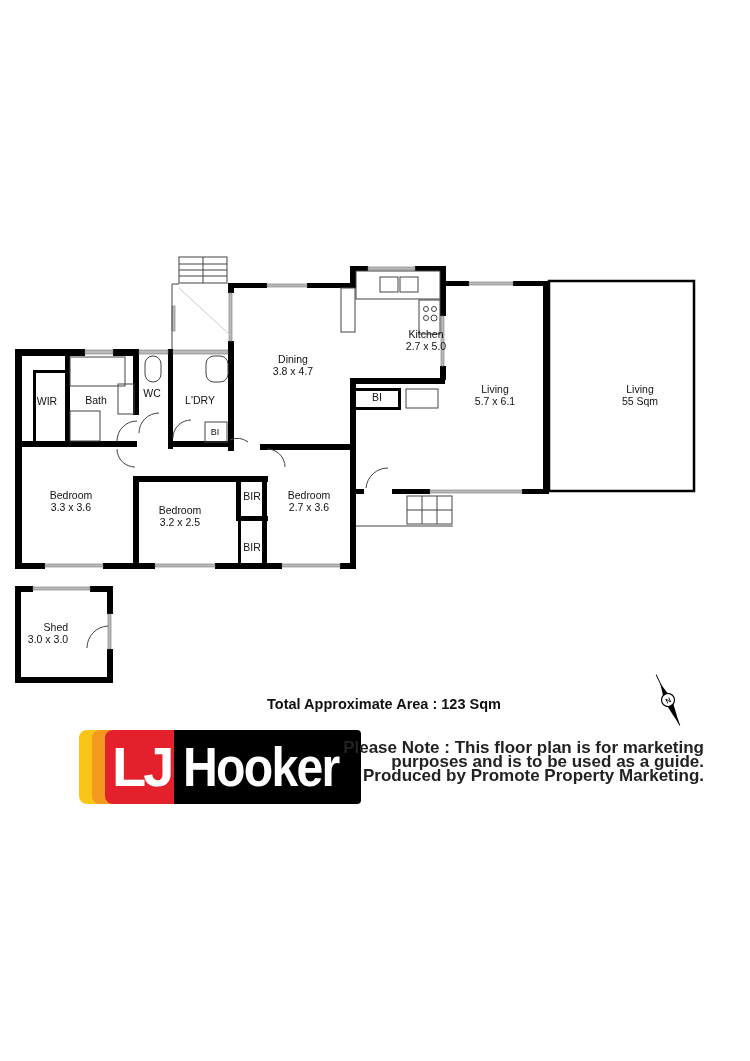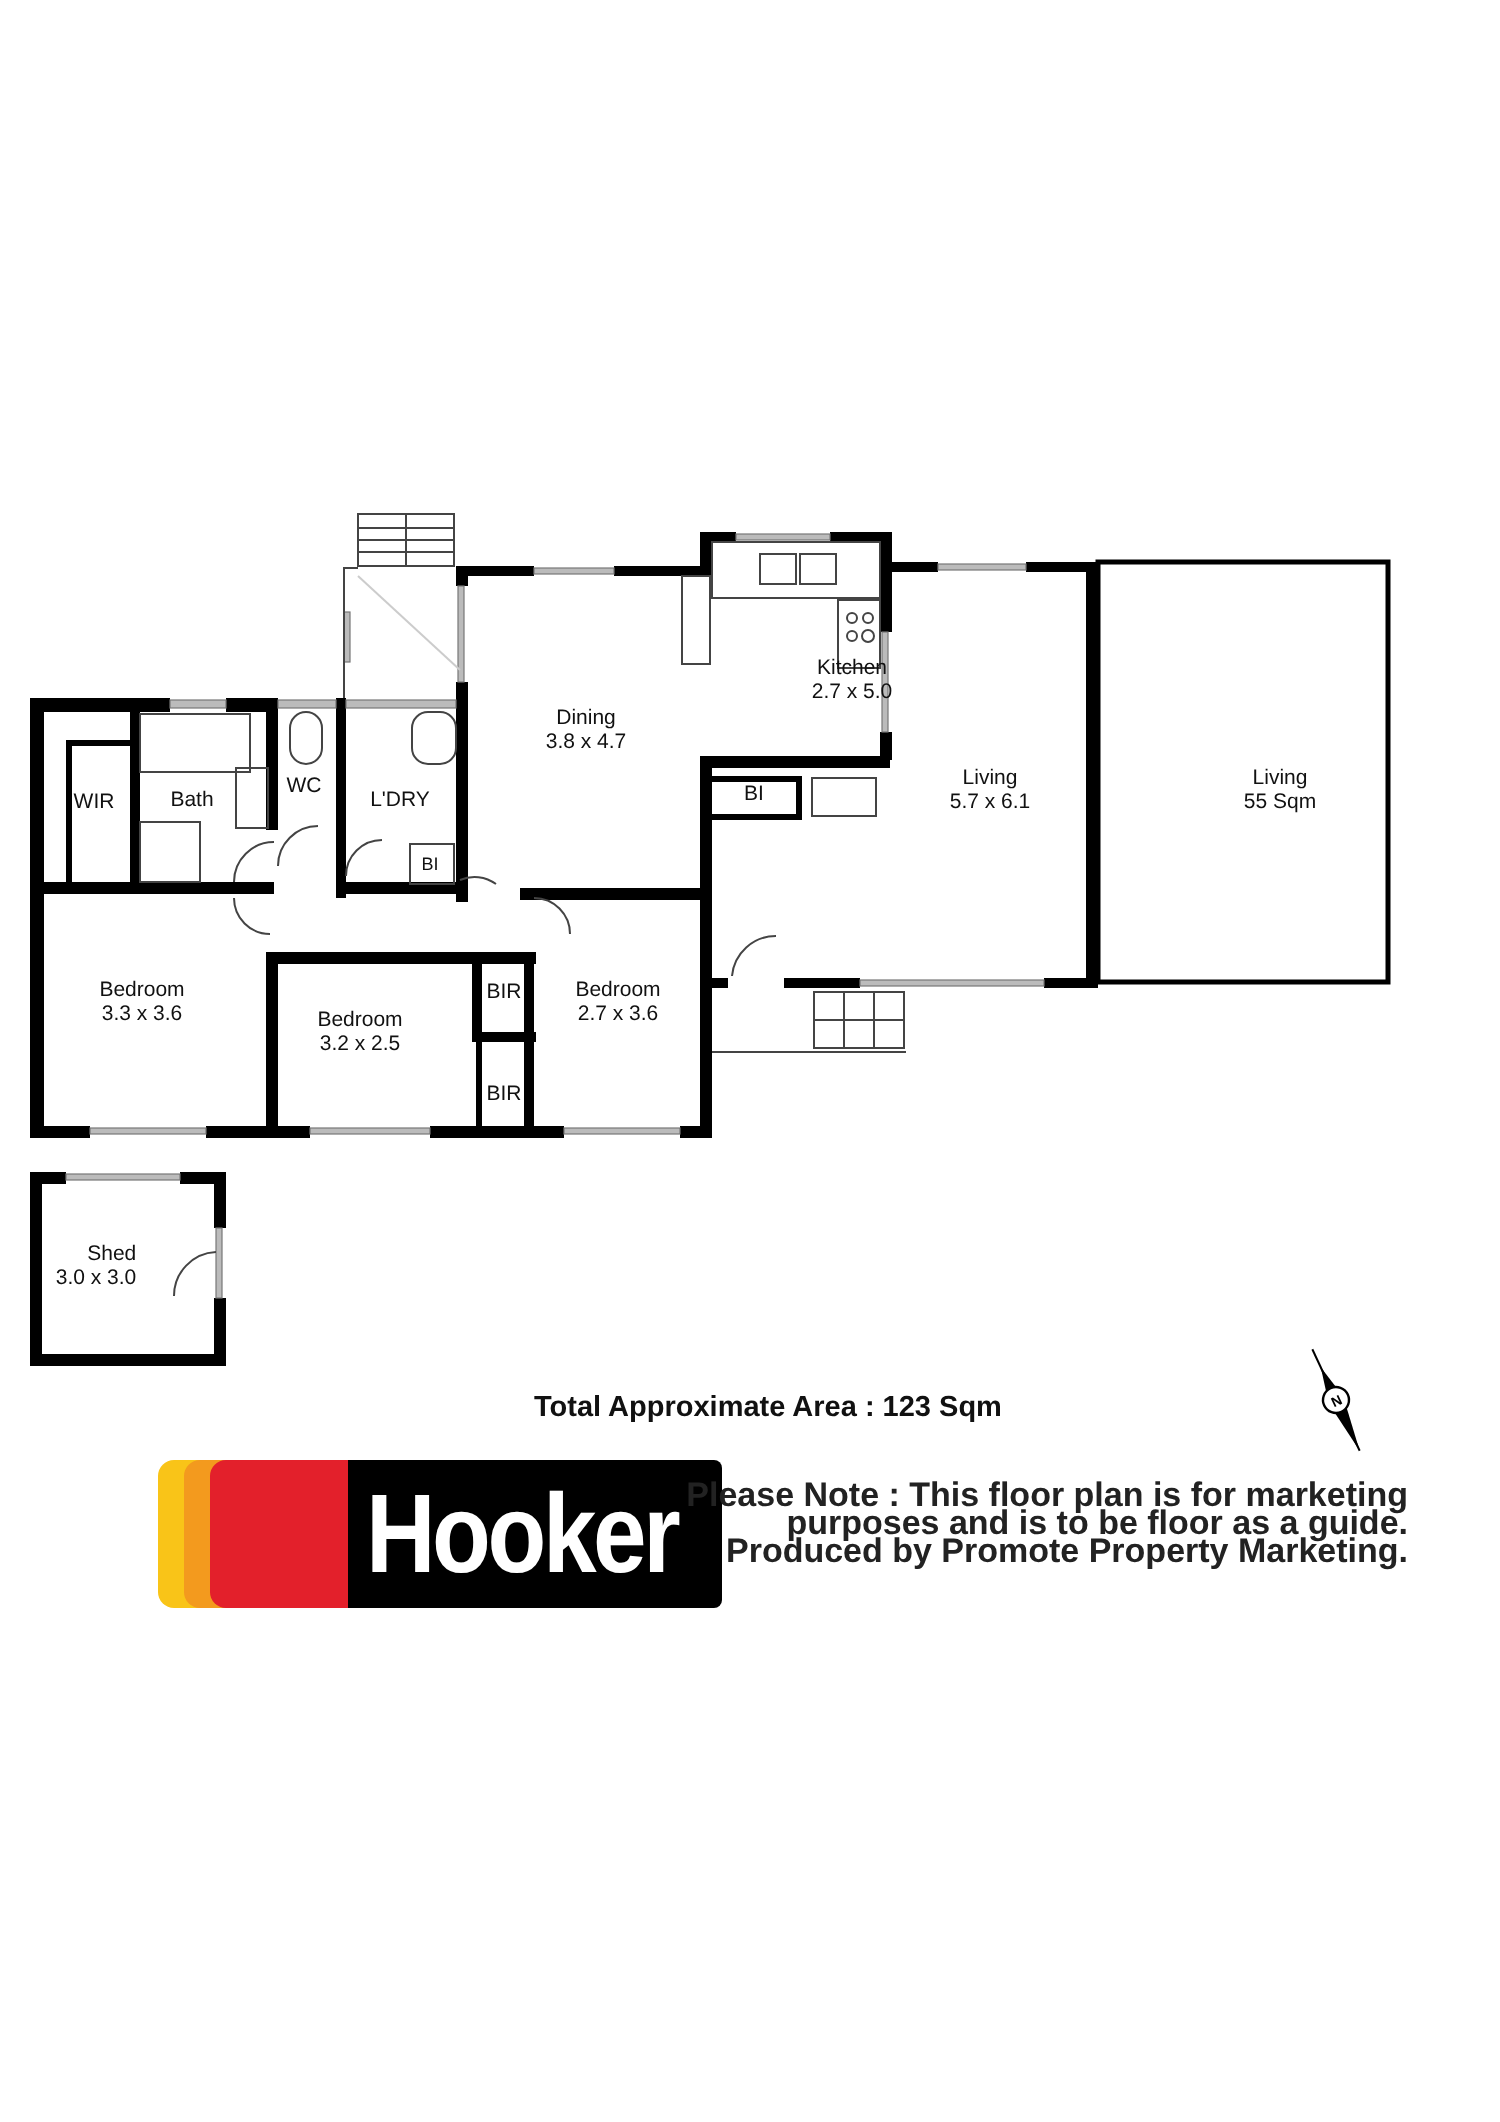--- a/index.html
+++ b/index.html
@@ -208,20 +208,21 @@
     <span>3.0 x 3.0</span>
   </div>
 
 <div class="total">Total Approximate Area : 123 Sqm</div>
 
 <div class="logo">
   <div class="b1"></div>
   <div class="b2"></div>
   <div class="b3"></div>
   <div class="b4"></div>
+  <div class="lj">LJ</div>
   <div class="hk">Hooker</div>
 </div>
 
 <div class="note">
   <span>Please Note : This floor plan is for marketing</span>
-  <span>purposes and is to be floor as a guide.</span>
+  <span>purposes and is to be used as a guide.</span>
   <span>Produced by Promote Property Marketing.</span>
 </div>
 
 </body></html>

